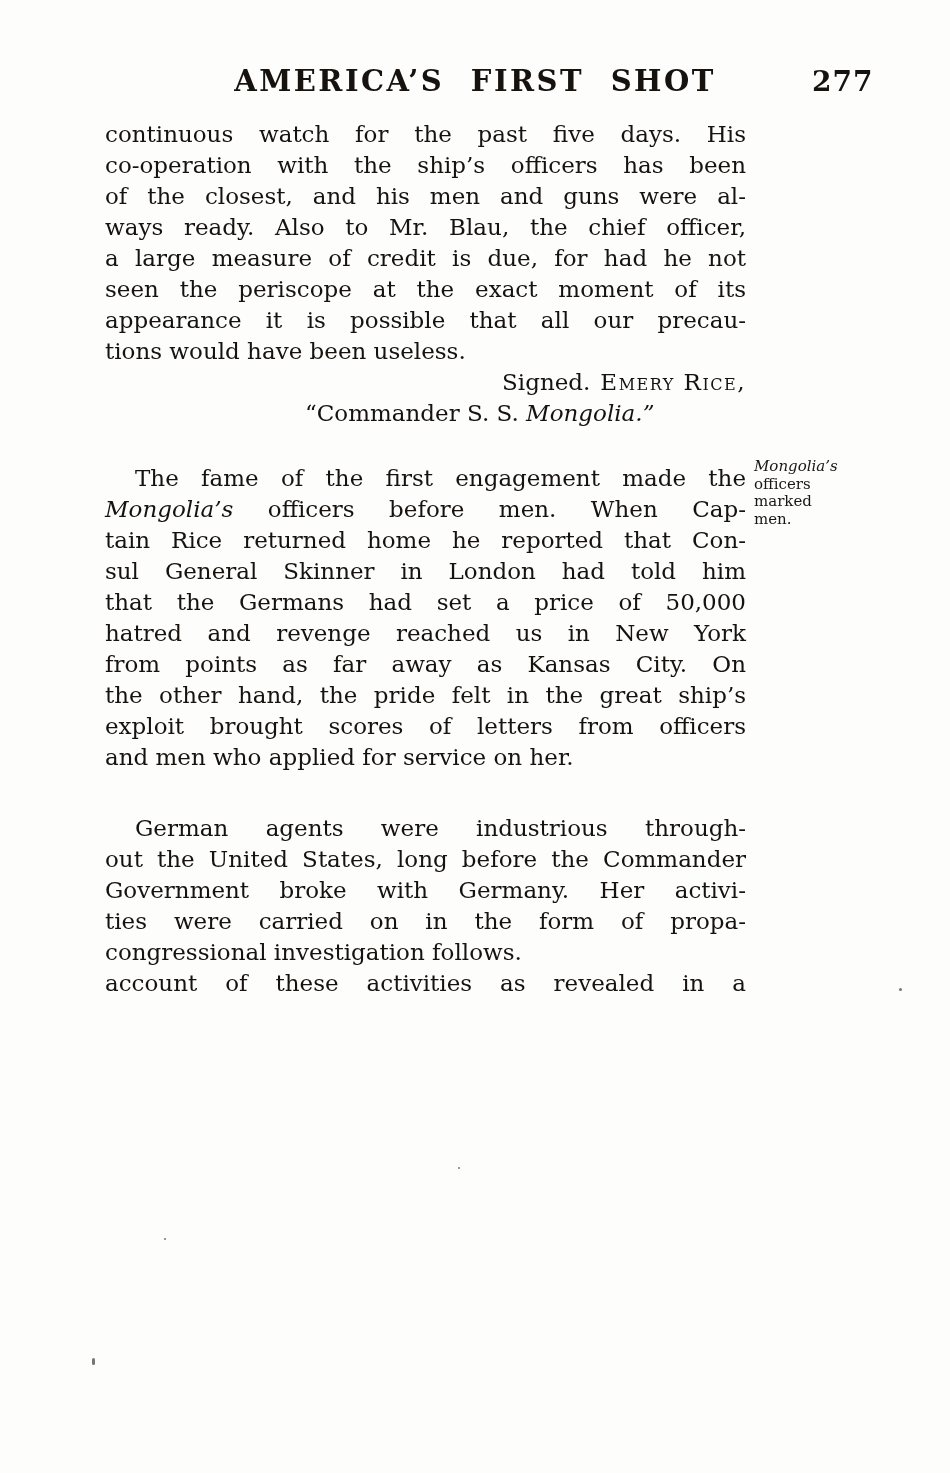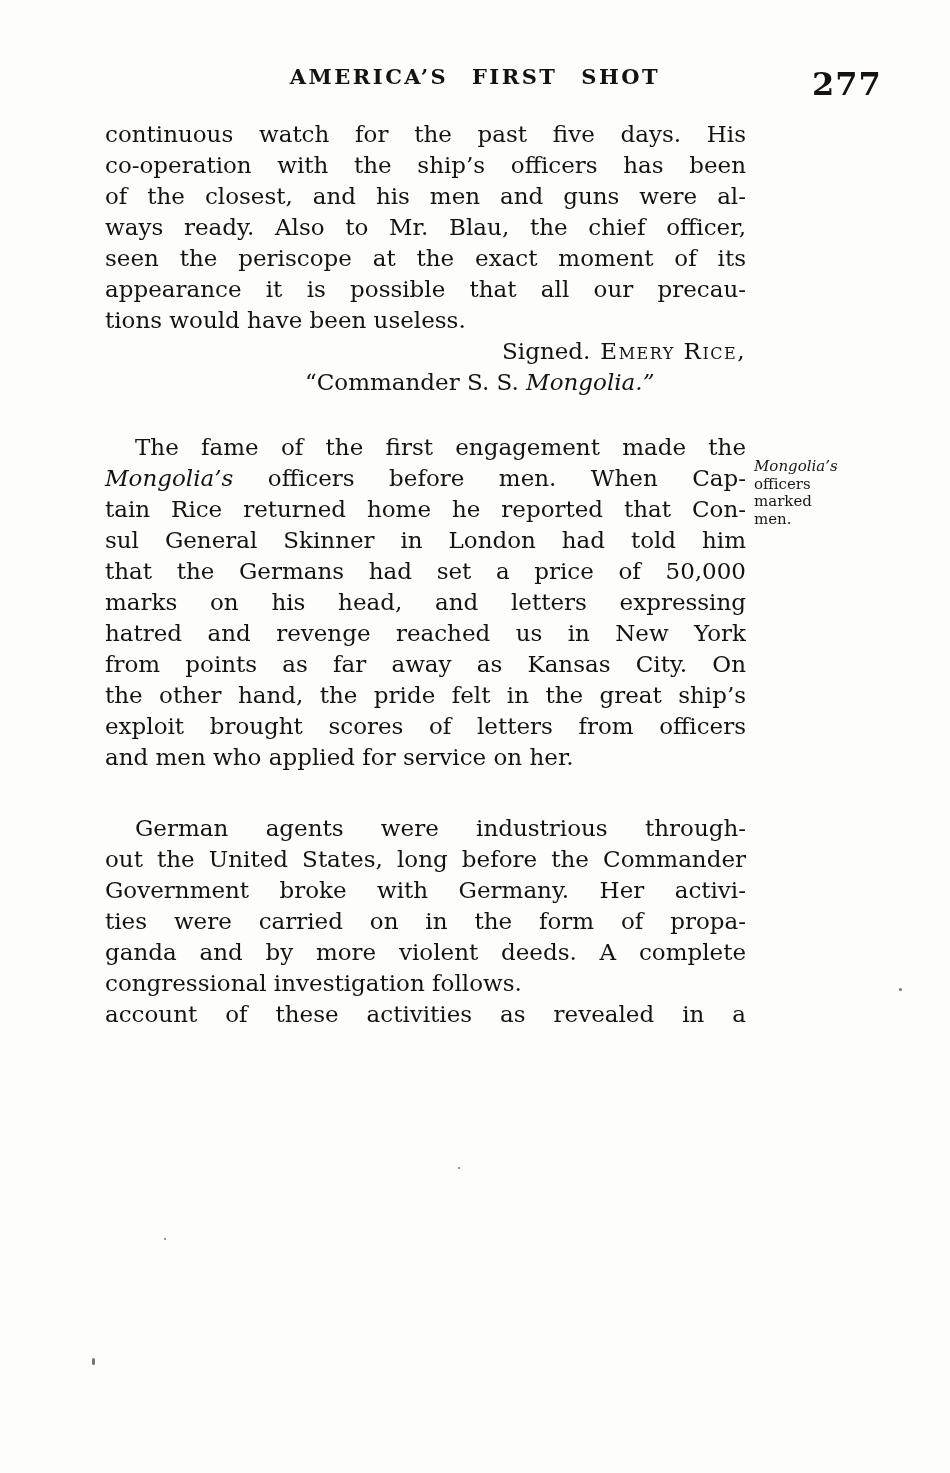--- a/index.html
+++ b/index.html
@@ -18,30 +18,30 @@
     background: #fdfdfc;
     color: #16130f;
     overflow: hidden;
   }
   .header-title {
     position: absolute;
     top: 64px;
     left: 0;
     width: 950px;
     text-align: center;
-    font-size: 21px;
+    font-size: 29px;
     font-weight: bold;
     letter-spacing: 2.5px;
     word-spacing: 14px;
   }
   .page-number {
     position: absolute;
     top: 65px;
     left: 812px;
-    font-size: 32px;
+    font-size: 28px;
     font-weight: bold;
     letter-spacing: 1px;
   }
   .column {
     position: absolute;
     left: 105px;
     top: 119px;
     width: 641px;
     font-size: 23px;
     line-height: 31px;
@@ -101,48 +101,47 @@
   <div class="header-title">AMERICA’S FIRST SHOT</div>
   <div class="page-number">277</div>
 
   <div class="column">
 
     <div class="paragraph">
       <div class="line">continuous watch for the past five days. His</div>
       <div class="line">co-operation with the ship’s officers has been</div>
       <div class="line">of the closest, and his men and guns were al-</div>
       <div class="line">ways ready. Also to Mr. Blau, the chief officer,</div>
+      <div class="line">a large measure of credit is due, for had he not</div>
       <div class="line">seen the periscope at the exact moment of its</div>
       <div class="line">appearance it is possible that all our precau-</div>
       <div class="line last">tions would have been useless.</div>
     </div>
 
     <div class="sig-line1"><span>Signed.</span><span class="smallcaps">Emery Rice,</span></div>
     <div class="sig-line2"><span>“Commander S. S. </span><span class="it">Mongolia.”</span></div>
 
     <div class="paragraph para2">
       <div class="line indent">The fame of the first engagement made the</div>
       <div class="line"><span class="it">Mongolia’s</span><span> officers before men. When Cap-</span></div>
       <div class="line">tain Rice returned home he reported that Con-</div>
       <div class="line">sul General Skinner in London had told him</div>
       <div class="line">that the Germans had set a price of 50,000</div>
-      <div class="line">marks on his head, and letters expressing</div>
       <div class="line">hatred and revenge reached us in New York</div>
       <div class="line">from points as far away as Kansas City. On</div>
       <div class="line">the other hand, the pride felt in the great ship’s</div>
       <div class="line">exploit brought scores of letters from officers</div>
       <div class="line last">and men who applied for service on her.</div>
     </div>
 
     <div class="paragraph para3">
       <div class="line indent">German agents were industrious through-</div>
       <div class="line">out the United States, long before the Commander</div>
       <div class="line">Government broke with Germany. Her activi-</div>
       <div class="line">ties were carried on in the form of propa-</div>
-      <div class="line">ganda and by more violent deeds. A complete</div>
       <div class="line last">congressional investigation follows.</div>
       <div class="line">account of these activities as revealed in a</div>
     </div>
 
   </div>
 
   <div class="margin-note">
     <div class="mn-line it">Mongolia’s</div>
     <div class="mn-line">officers</div>
     <div class="mn-line">marked</div>

